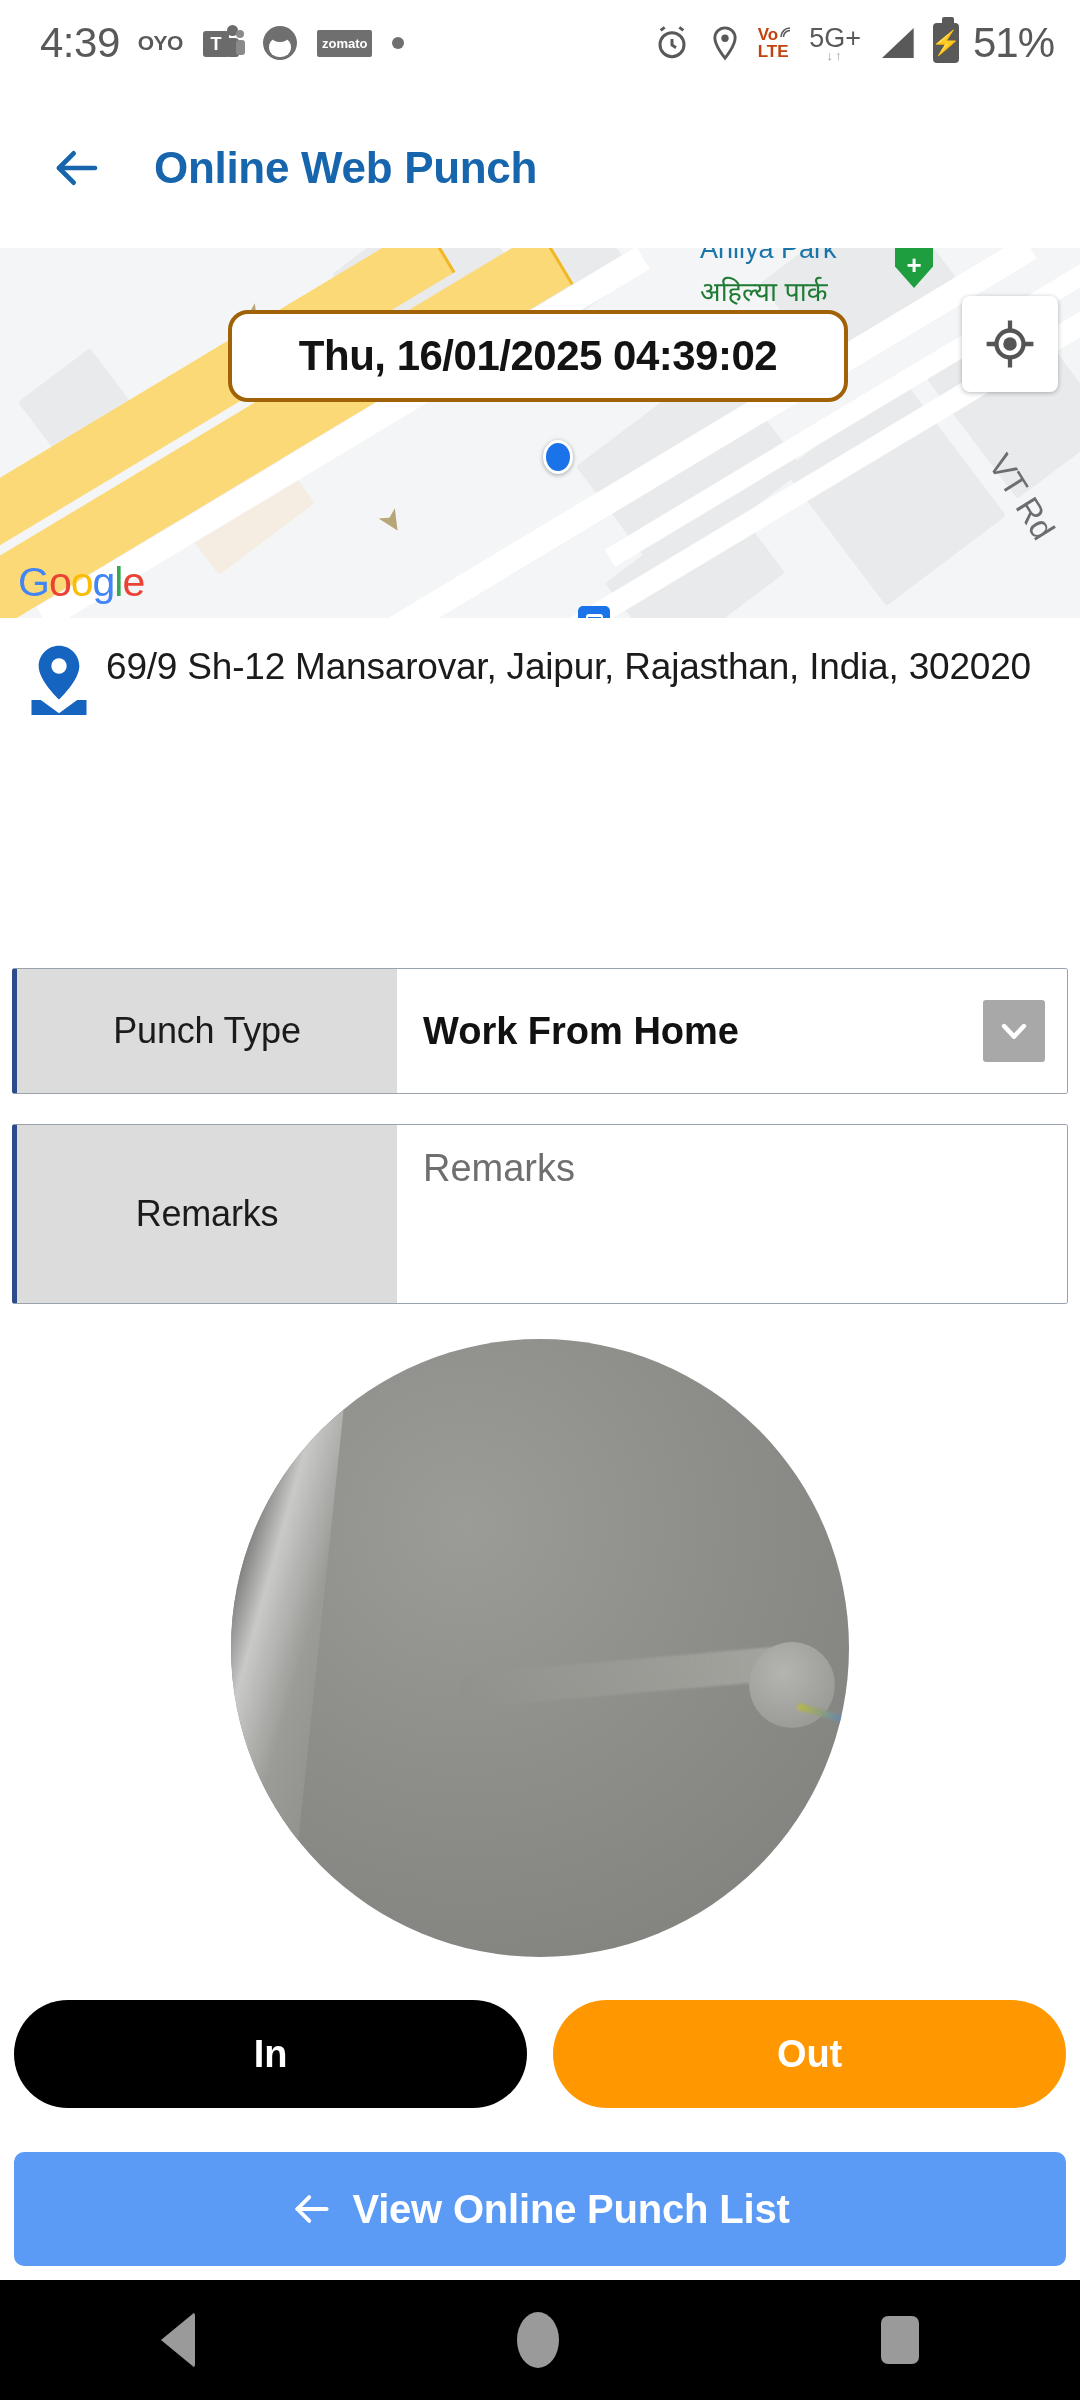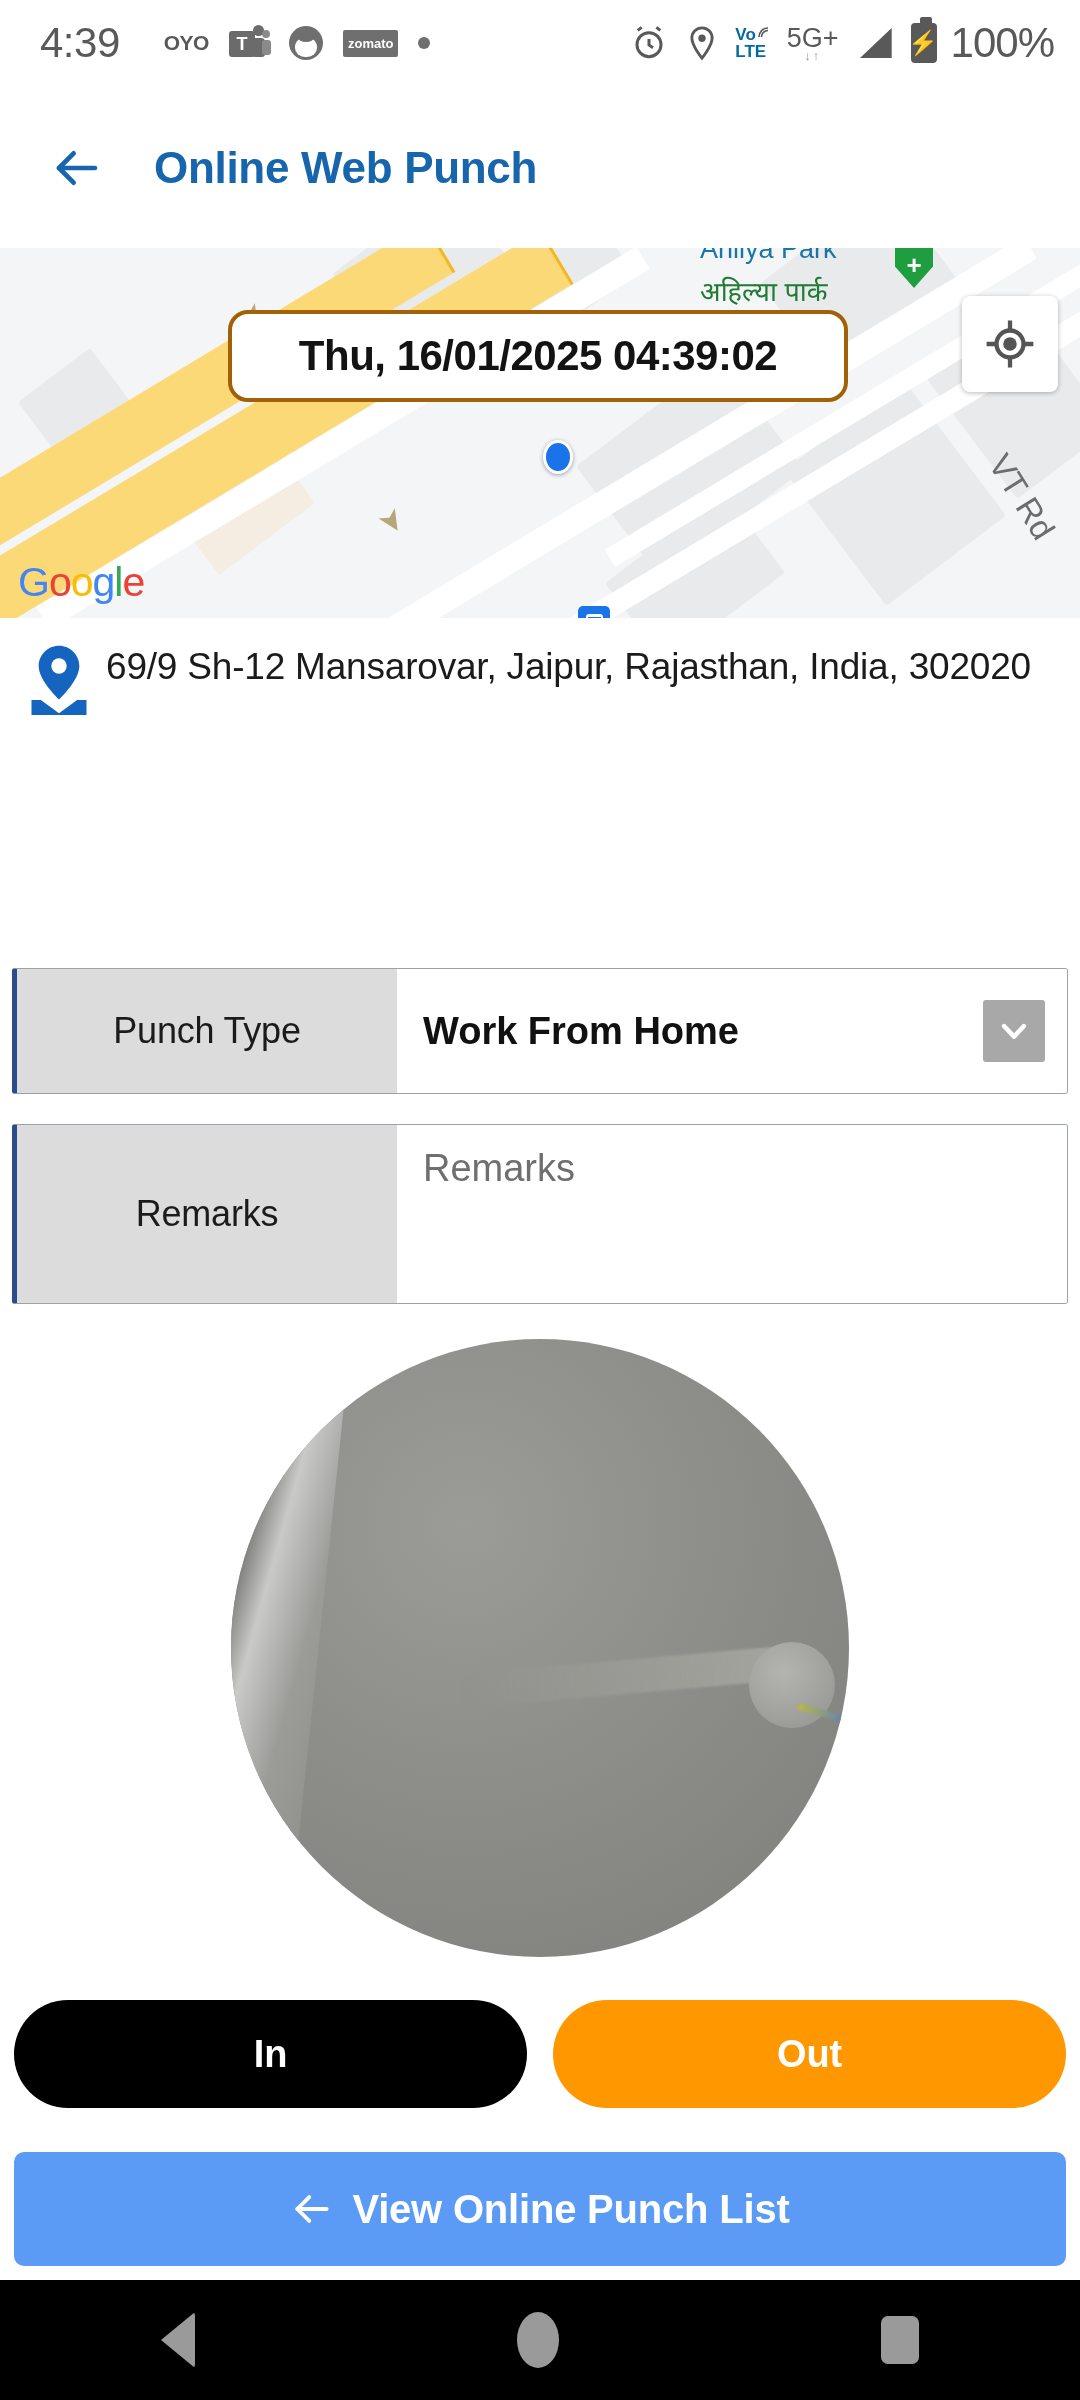--- a/index.html
+++ b/index.html
@@ -14,21 +14,21 @@
   
   .statusbar {
     position:absolute; top:0; left:0; width:1080px; height:86px;
     background:#ffffff; display:flex; align-items:center;
     padding:0 26px 0 40px;
   }
   .sb-time {
     font-size:42px; color:#595959; letter-spacing:-0.5px;
     font-family:"Liberation Sans", sans-serif;
   }
-  .sb-notifs { display:flex; align-items:center; gap:20px; margin-left:44px; }
+  .sb-notifs { display:flex; align-items:center; gap:20px; margin-left:18px; }
   .sb-right { margin-left:auto; display:flex; align-items:center; gap:14px; }
   .ic { display:block; }
   .oyo {
     font-size:21px; font-weight:bold; color:#595959; letter-spacing:-0.5px;
   }
   .teams {
     position:relative; width:40px; height:36px;
   }
   .teams .tbox {
     position:absolute; left:0; top:6px; width:26px; height:26px;
@@ -65,21 +65,21 @@
     width:16px; height:9px; background:#6f6f6f; border-radius:50%;
     z-index:2;
   }
   .zomato {
     background:#6f6f6f; color:#fff; font-size:13px; font-weight:bold;
     padding:6px 5px; border-radius:2px; letter-spacing:0px;
   }
   .dot-notif { width:12px; height:12px; border-radius:50%; background:#6f6f6f; }
   .volte {
     display:flex; flex-direction:column; align-items:flex-start;
-    color:#0369a1; font-size:17px; line-height:17px; font-weight:600;
+    color:#c2410c; font-size:17px; line-height:17px; font-weight:600;
   }
   .volte .l1{ display:flex; align-items:flex-start; gap:1px;}
   .fiveg {
     display:flex; flex-direction:column; align-items:center;
     color:#595959; font-size:27px; line-height:26px; font-weight:500;
   }
   .fiveg .arrows{ font-size:13px; line-height:10px; color:#9a9a9a; letter-spacing:2px;}
   .battery {
     width:26px; height:40px; border:3px solid #595959; border-radius:4px;
     background:#595959; position:relative;
@@ -347,21 +347,21 @@
       <div class="fiveg">
         <span>5G+</span>
         <span class="arrows">↓↑</span>
       </div>
       <svg class="ic" width="44" height="40" viewBox="0 0 24 24">
         <path d="M22 3v18H3L22 3z" fill="#595959"></path>
       </svg>
       <div class="battery">
         <span class="bolt">⚡</span>
       </div>
-      <div class="pct">100%</div>
+      <div class="pct">51%</div>
     </div>
   </div>
 
   <div class="appbar">
     <svg class="back-arrow" viewBox="0 0 24 24" fill="none" stroke="#1665ad" stroke-width="2.1" stroke-linecap="round" stroke-linejoin="round">
       <path d="M20 12H4"></path>
         <path d="M10.5 5.5 4 12l6.5 6.5"></path>
     </svg>
     <div class="appbar-title">Online Web Punch</div>
   </div>

